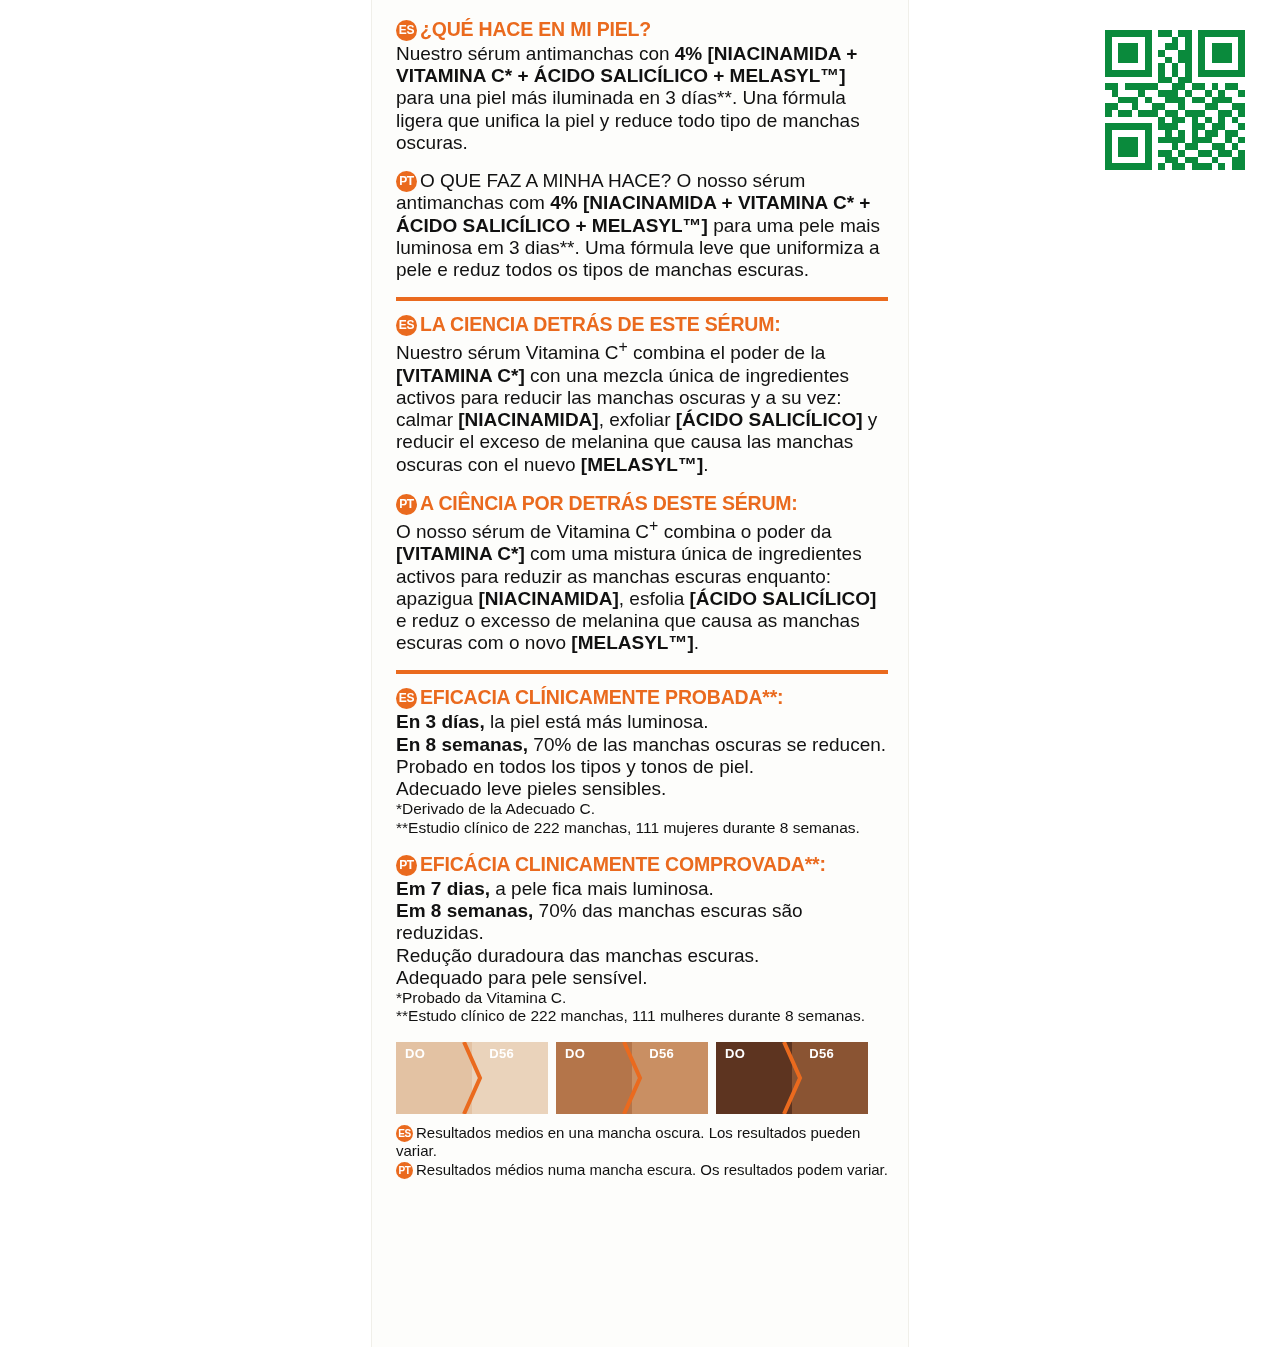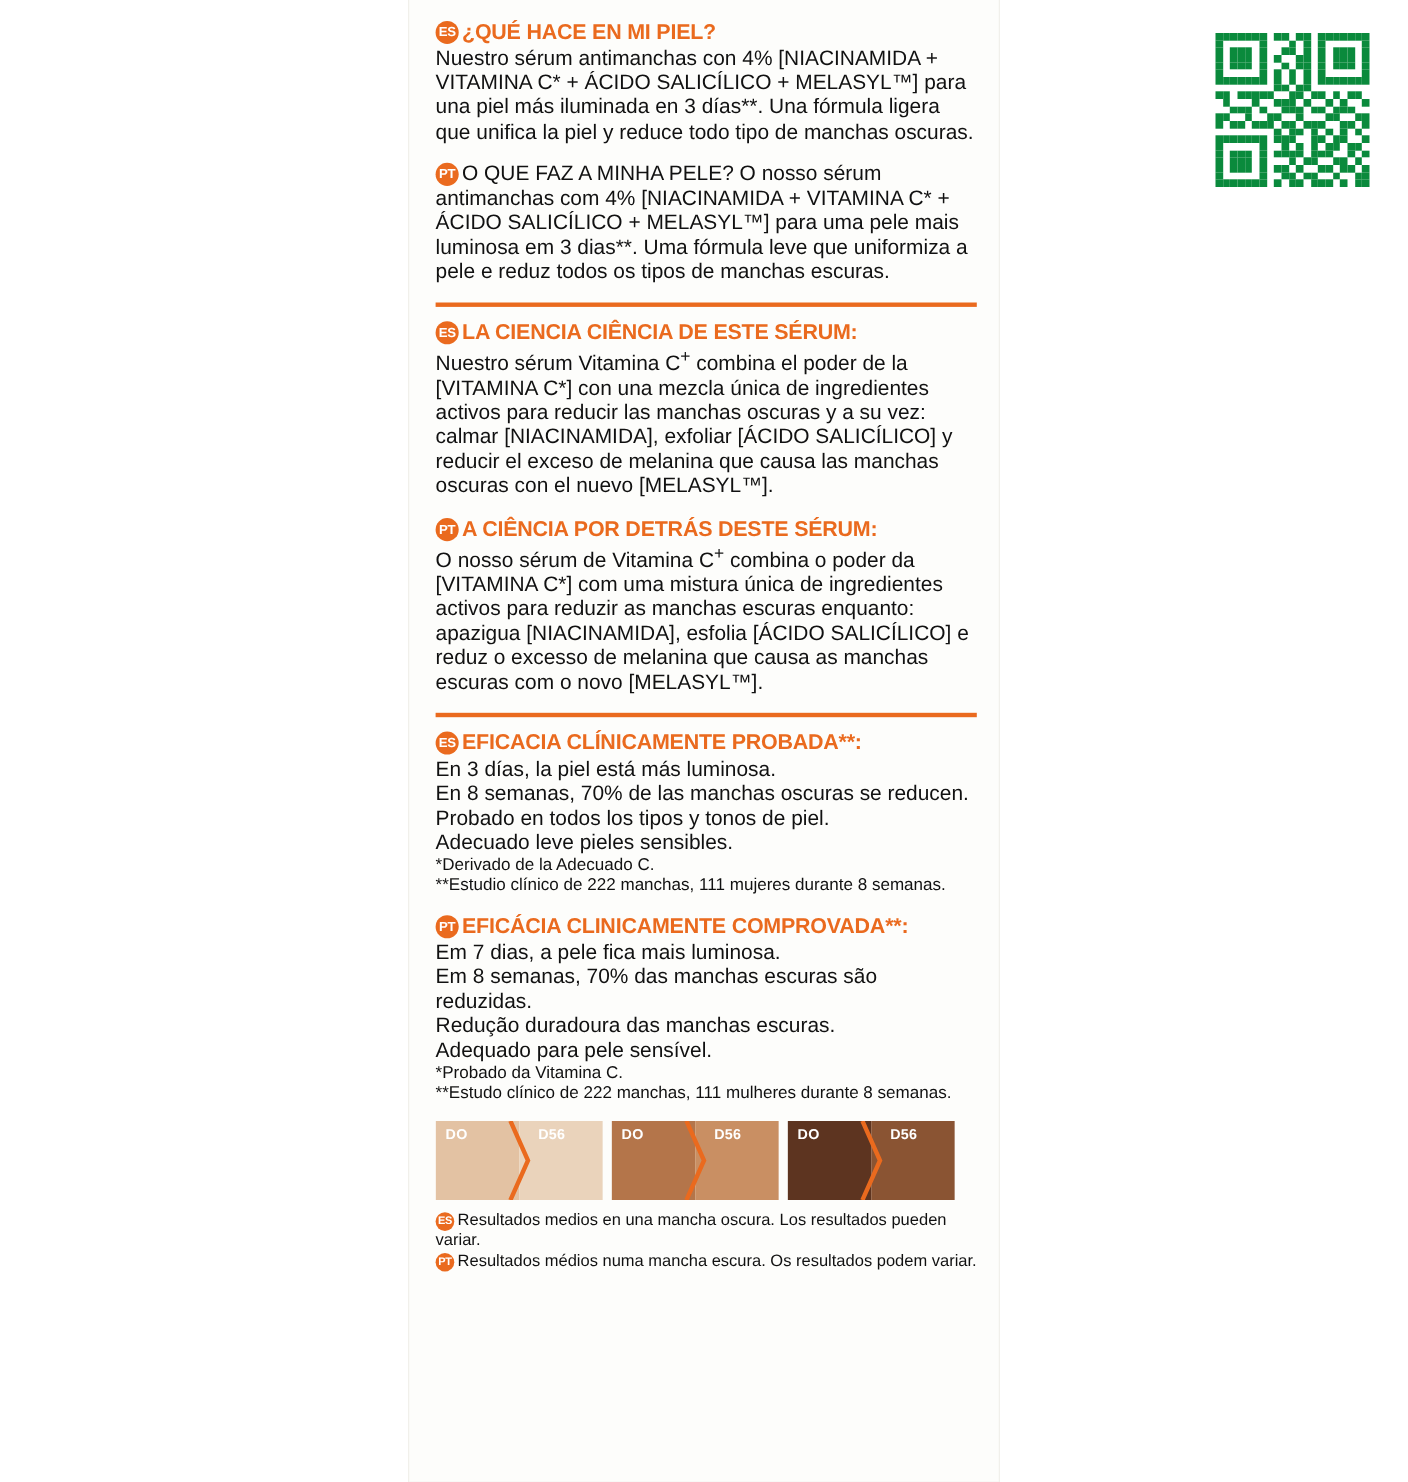--- a/index.html
+++ b/index.html
@@ -76,21 +76,21 @@
   }
   .block {
     margin: 0 0 16px 0;
   }
   .para {
     font-size: 19px;
     line-height: 1.17;
     color: #111111;
     margin: 0;
   }
-  .para b { font-weight: normal; }
+  .para b { font-weight: bold; }
   .small-note {
     font-size: 15.5px;
     line-height: 1.18;
     color: #111111;
     margin: 0;
   }
   .heading-line { margin-bottom: 2px; }
 
   
   .qr {
@@ -160,28 +160,28 @@
     <div class="panel-inner">
 
       <div class="block">
         <div class="heading-line">
           <span class="lang">ES</span><h2 class="heading">¿QUÉ HACE EN MI PIEL?</h2>
         </div>
         <p class="para">Nuestro sérum antimanchas con <b>4% [NIACINAMIDA + VITAMINA C* + ÁCIDO SALICÍLICO + MELASYL™]</b> para una piel más iluminada en 3 días**. Una fórmula ligera que unifica la piel y reduce todo tipo de manchas oscuras.</p>
       </div>
 
       <div class="block">
-        <p class="para"><span class="lang">PT</span><span class="heading">O QUE FAZ A MINHA PELE?</span> <span>O nosso sérum antimanchas com <b>4% [NIACINAMIDA + VITAMINA C* + ÁCIDO SALICÍLICO + MELASYL™]</b> para uma pele mais luminosa em 3 dias**. Uma fórmula leve que uniformiza a pele e reduz todos os tipos de manchas escuras.</span></p>
+        <p class="para"><span class="lang">PT</span><span class="heading">O QUE FAZ A MINHA HACE?</span> <span>O nosso sérum antimanchas com <b>4% [NIACINAMIDA + VITAMINA C* + ÁCIDO SALICÍLICO + MELASYL™]</b> para uma pele mais luminosa em 3 dias**. Uma fórmula leve que uniformiza a pele e reduz todos os tipos de manchas escuras.</span></p>
       </div>
 
       <div class="rule"></div>
 
       <div class="block">
         <div class="heading-line">
-          <span class="lang">ES</span><h2 class="heading">LA CIENCIA CIÊNCIA DE ESTE SÉRUM:</h2>
+          <span class="lang">ES</span><h2 class="heading">LA CIENCIA DETRÁS DE ESTE SÉRUM:</h2>
         </div>
         <p class="para">Nuestro sérum Vitamina C<sup>+</sup> combina el poder de la <b>[VITAMINA C*]</b> con una mezcla única de ingredientes activos para reducir las manchas oscuras y a su vez: calmar <b>[NIACINAMIDA]</b>, exfoliar <b>[ÁCIDO SALICÍLICO]</b> y reducir el exceso de melanina que causa las manchas oscuras con el nuevo <b>[MELASYL™]</b>.</p>
       </div>
 
       <div class="block">
         <div class="heading-line">
           <span class="lang">PT</span><h2 class="heading">A CIÊNCIA POR DETRÁS DESTE SÉRUM:</h2>
         </div>
         <p class="para">O nosso sérum de Vitamina C<sup>+</sup> combina o poder da <b>[VITAMINA C*]</b> com uma mistura única de ingredientes activos para reduzir as manchas escuras enquanto: apazigua <b>[NIACINAMIDA]</b>, esfolia <b>[ÁCIDO SALICÍLICO]</b> e reduz o excesso de melanina que causa as manchas escuras com o novo <b>[MELASYL™]</b>.</p>
       </div>

